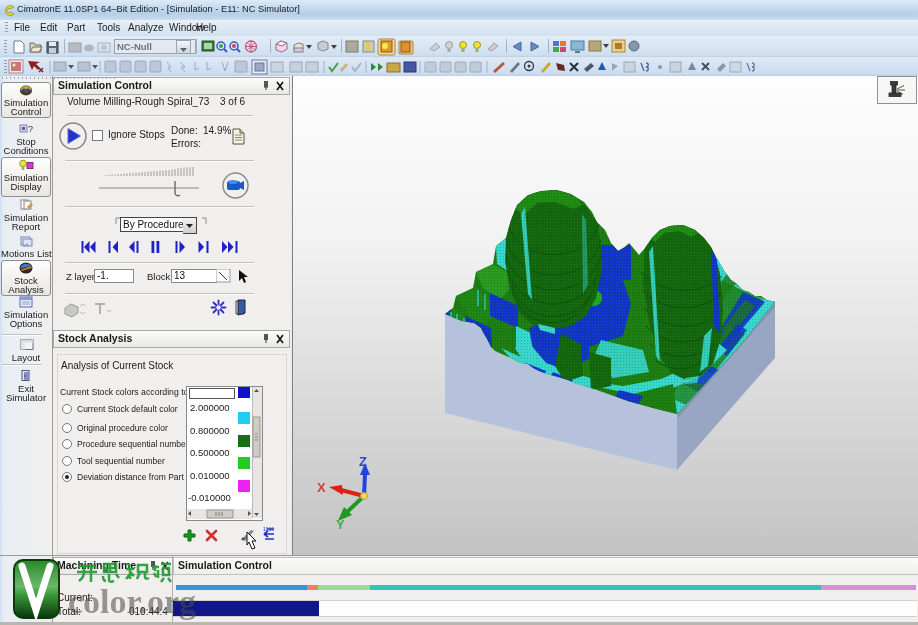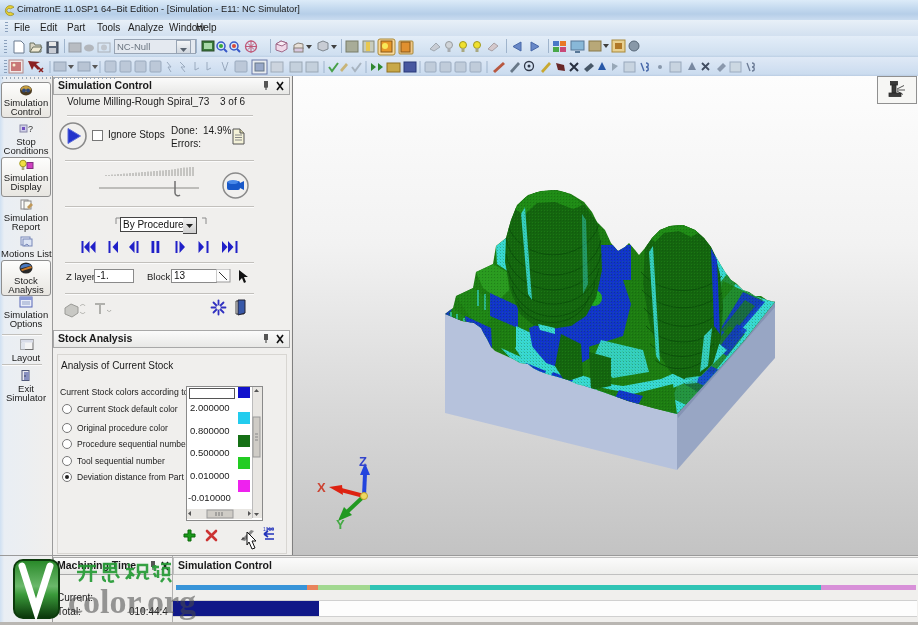--- a/index.html
+++ b/index.html
@@ -10,21 +10,21 @@
 
 #titlebar{left:0;top:0;width:918px;height:20px;
   background:linear-gradient(180deg,#dcebf8 0%,#c2d8ee 45%,#b6cee8 70%,#cadcf0 100%);
   font-size:9.3px;color:#222;}
 #titletext{left:17px;top:4px;color:#1b1b1b;}
 #menubar{left:0;top:20px;width:918px;height:16px;
   background:linear-gradient(180deg,#e8f0f8 0%,#d2e0f0 100%);
   font-size:10px;color:#222;}
 .menuitem{position:absolute;top:2px;}
 #toolbar1{left:0;top:36px;width:918px;height:21px;
-  background:linear-gradient(180deg,#e3edf8 0%,#cfdff0 90%,#bccfe4 100%);}
+  background:linear-gradient(180deg,#e3edf8 0%,#cfdff0 90%,#bccfe4 100%);font-weight:bold;}
 #toolbar2{left:0;top:57px;width:918px;height:19px;
   background:linear-gradient(180deg,#dfe9f6 0%,#cbdcef 90%,#b9cce2 100%);}
 .tsep{position:absolute;top:3px;width:1px;height:14px;background:#9fb4cc;}
 .grip{position:absolute;top:4px;width:3px;height:13px;
   background:repeating-linear-gradient(180deg,#8aa0bc 0px,#8aa0bc 1px,transparent 1px,transparent 3px);}
 
 #main{left:0;top:76px;width:918px;height:479px;background:#eceae7;}
 #sidebar{left:0;top:0;width:52px;height:479px;
   background:linear-gradient(90deg,#cfe0f2 0%,#e9eef4 8%,#f0efed 100%);}
 .sbtn{position:absolute;left:1px;width:50px;text-align:center;font-size:9.5px;color:#1a1a1a;line-height:9px;white-space:nowrap;}

